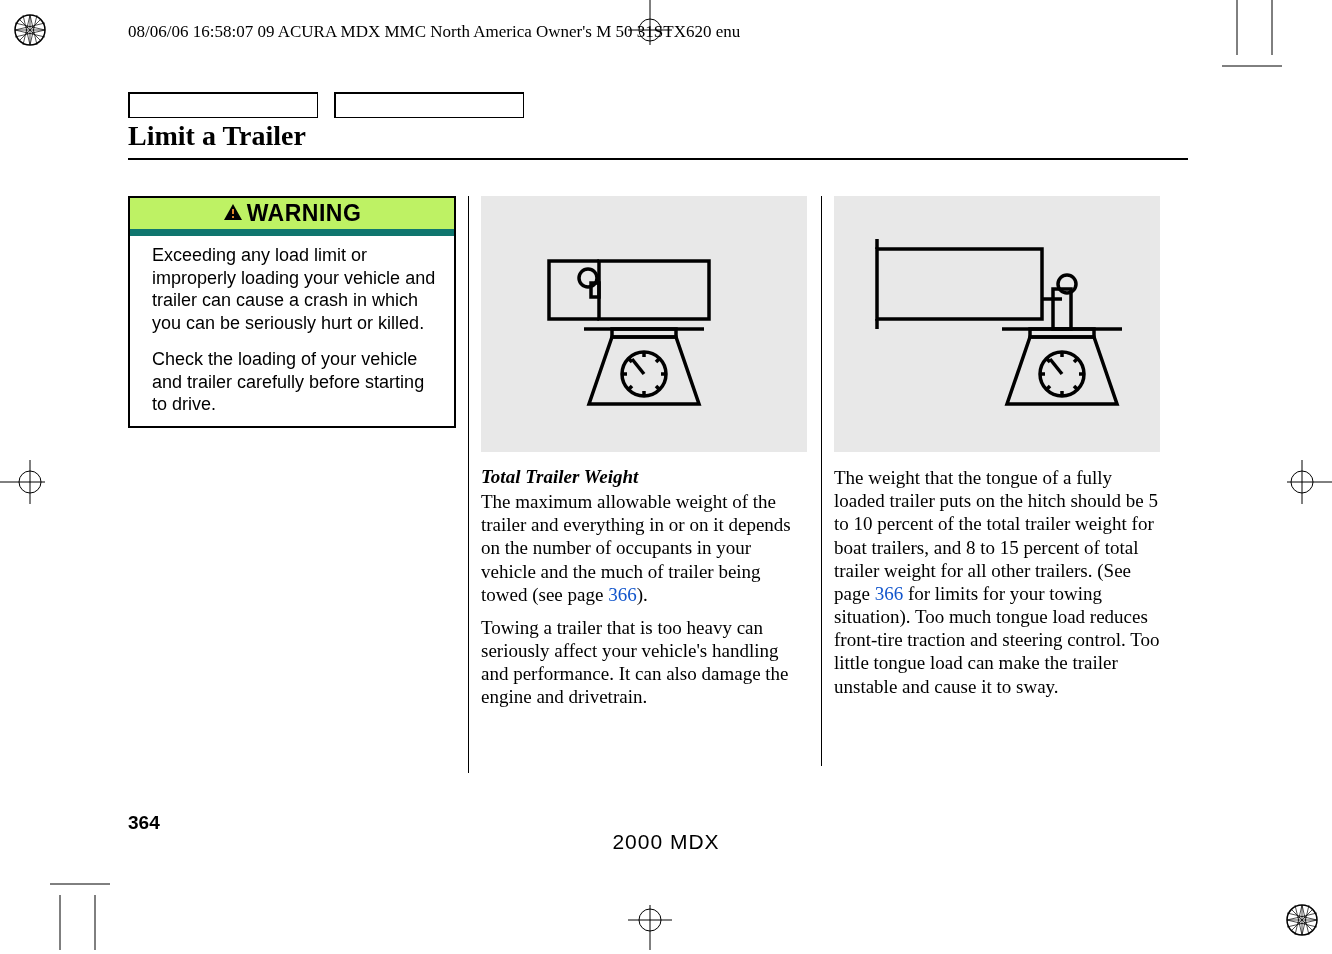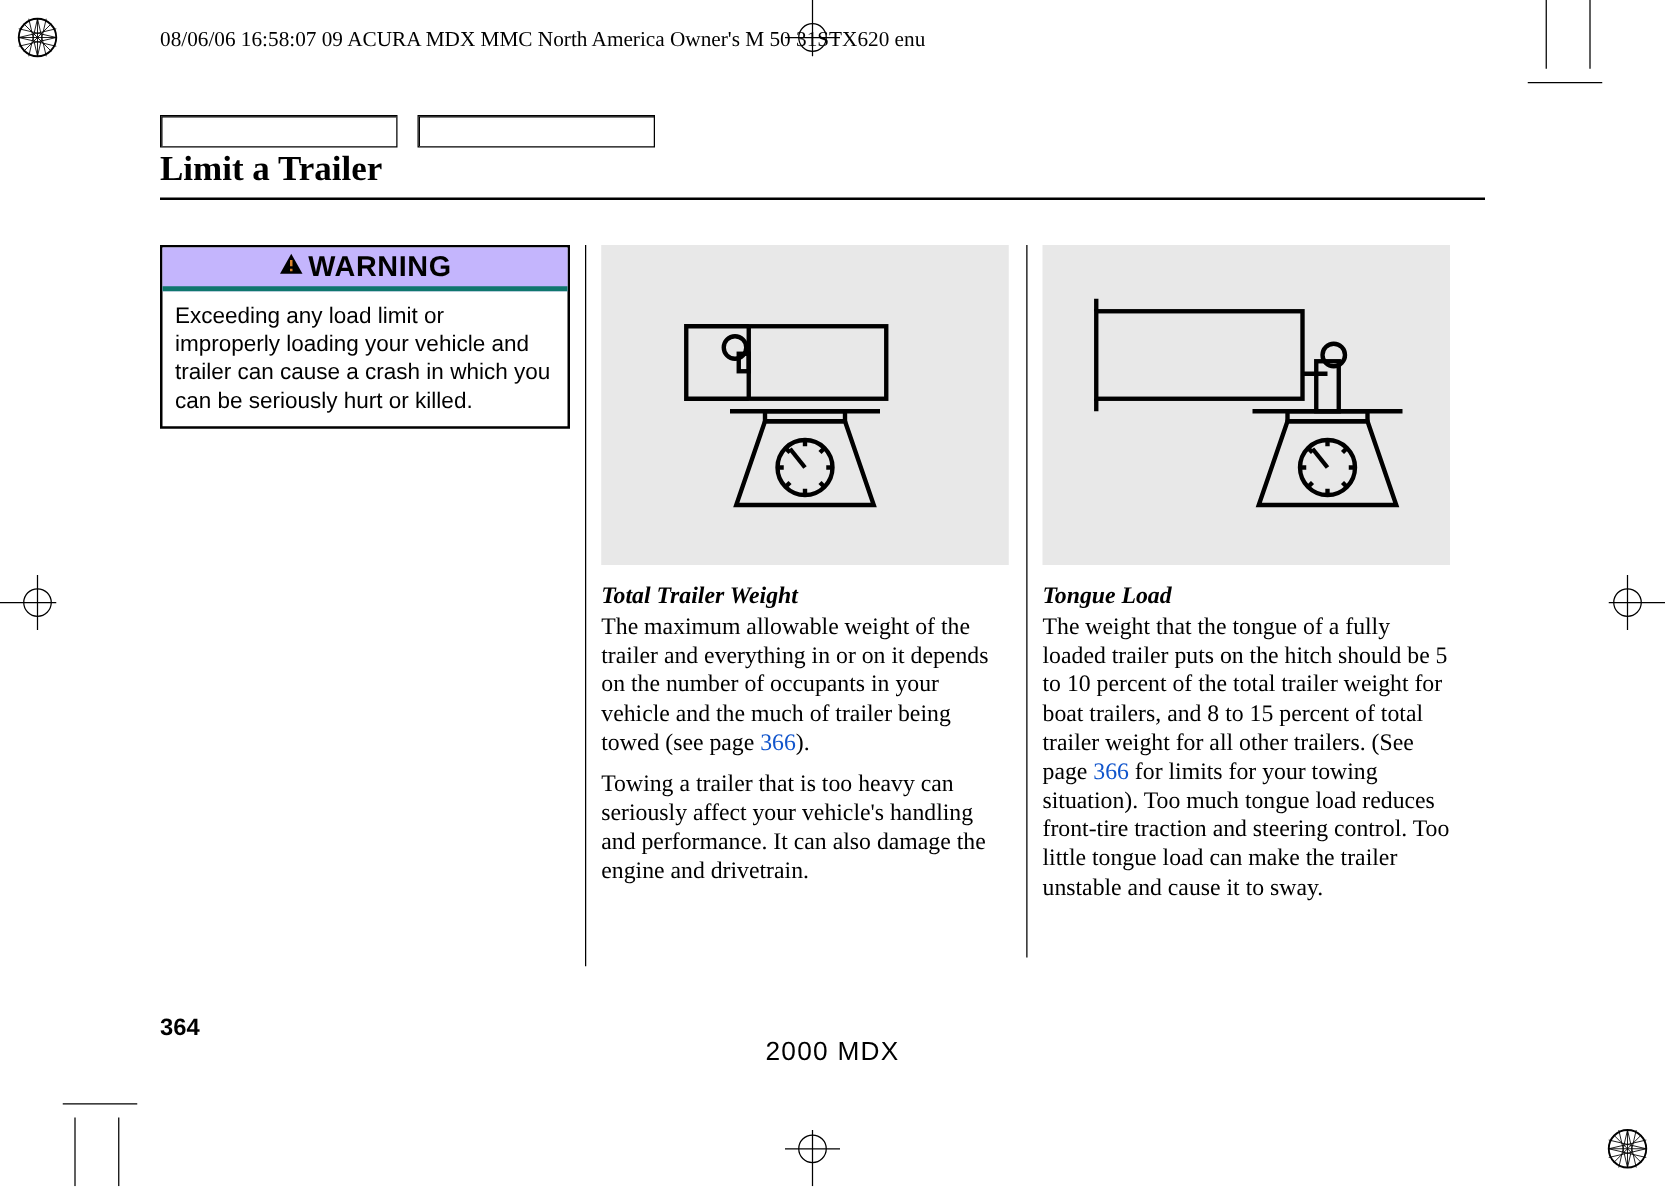--- a/index.html
+++ b/index.html
@@ -96,22 +96,22 @@
       height: 570px;
     }
     .col-divider.short {
       height: 577px;
     }
     .warning-box {
       border: 2px solid #000;
       margin-bottom: 10px;
     }
     .warning-header {
-      background: #c4b5fd;
-      border-bottom: 4px solid #0f766e;
+      background: #bef264;
+      border-bottom: 7px solid #0f766e;
       text-align: center;
       padding: 2px 0;
       display: flex;
       align-items: center;
       justify-content: center;
       gap: 4px;
     }
     .warning-header-text {
       font-family: Arial, Helvetica, sans-serif;
       font-weight: 900;
@@ -119,20 +119,21 @@
       letter-spacing: 0.5px;
     }
     .warning-body {
       padding: 8px 10px 10px 10px;
       font-family: Arial, Helvetica, sans-serif;
       font-size: 18px;
       line-height: 1.25;
     }
     .warning-body p {
       margin-bottom: 14px;
+      margin-left: 12px;
     }
     .warning-body p:last-child {
       margin-bottom: 0;
     }
     .subheading {
       font-family: Georgia, 'Times New Roman', serif;
       font-weight: bold;
       font-size: 22px;
       margin-bottom: 10px;
     }
@@ -285,20 +286,21 @@
           <svg width="20" height="18" viewBox="0 0 20 18">
               <polygon points="10,1 19,17 1,17" fill="#000"></polygon>
               <rect x="9" y="6" width="2" height="5" fill="#d9822b"></rect>
               <rect x="9" y="13" width="2" height="2" fill="#d9822b"></rect>
             </svg>
         </span>
         <span class="warning-header-text">WARNING</span>
       </div>
       <div class="warning-body">
         <p>Exceeding any load limit or improperly loading your vehicle and trailer can cause a crash in which you can be seriously hurt or killed.</p>
+        <p>Check the loading of your vehicle and trailer carefully before starting to drive.</p>
       </div>
     </div>
   </div>
 
   <div class="col-divider short"></div>
 
   <div class="col">
     <div class="illustration-box">
       <svg width="230" height="190" viewBox="0 0 230 190">
         <g stroke="#000" stroke-width="3.5" fill="none">
@@ -357,21 +359,20 @@
           <rect x="186" y="60" width="18" height="40"></rect>
 
           <rect x="10" y="20" width="165" height="70"></rect>
           <line x1="10" y1="20" x2="10" y2="10"></line>
           <line x1="10" y1="90" x2="10" y2="100"></line>
           <line x1="175" y1="70" x2="195" y2="70"></line>
           <circle cx="200" cy="55" r="9"></circle>
         </g>
       </svg>
     </div>
-    <div class="topic-name">Tongue Load</div>
     <div class="body-text">
       <span>The weight that the tongue of a fully loaded trailer puts on the hitch should be 5 to 10 percent of the total trailer weight for boat trailers, and 8 to 15 percent of total trailer weight for all other trailers. (See page </span><span class="page-link">366</span><span> for limits for your towing situation). Too much tongue load reduces front-tire traction and steering control. Too little tongue load can make the trailer unstable and cause it to sway.</span>
     </div>
   </div>
 </div>
 
 <div class="page-number">364</div>
 <div class="footer-model">2000  MDX</div>
 
 </body></html>

